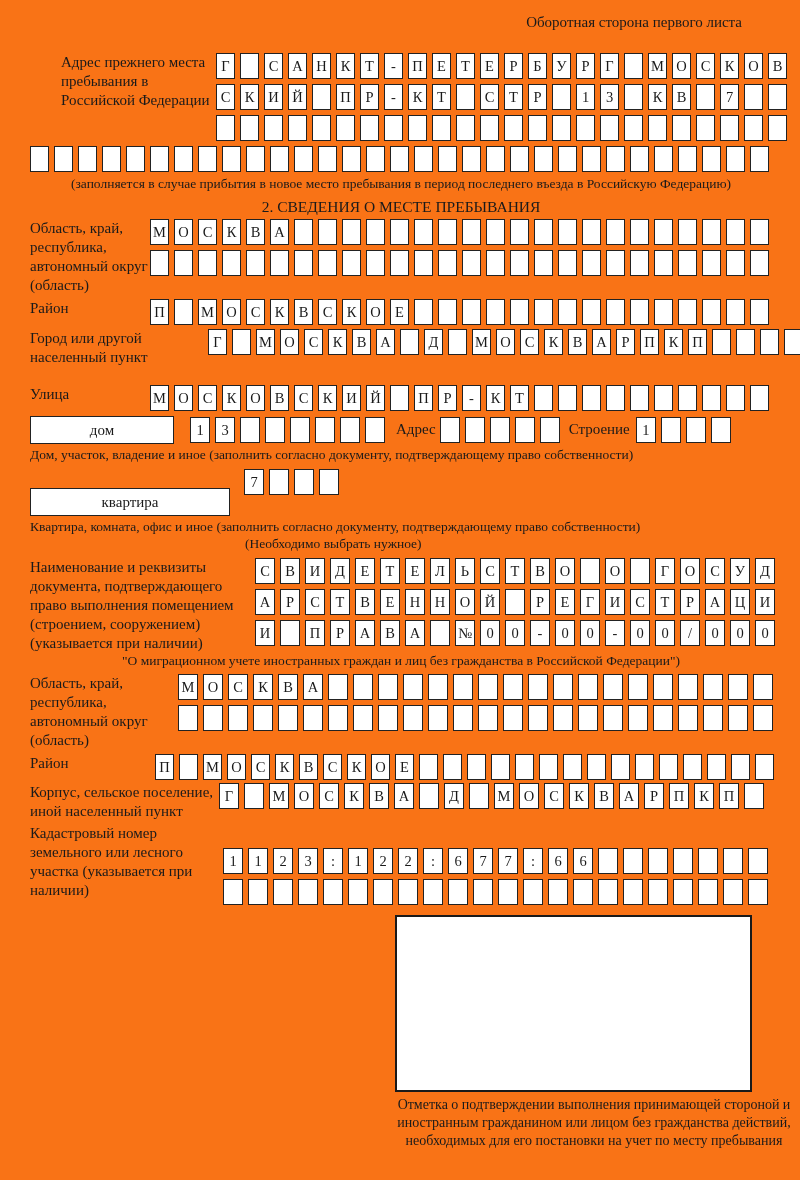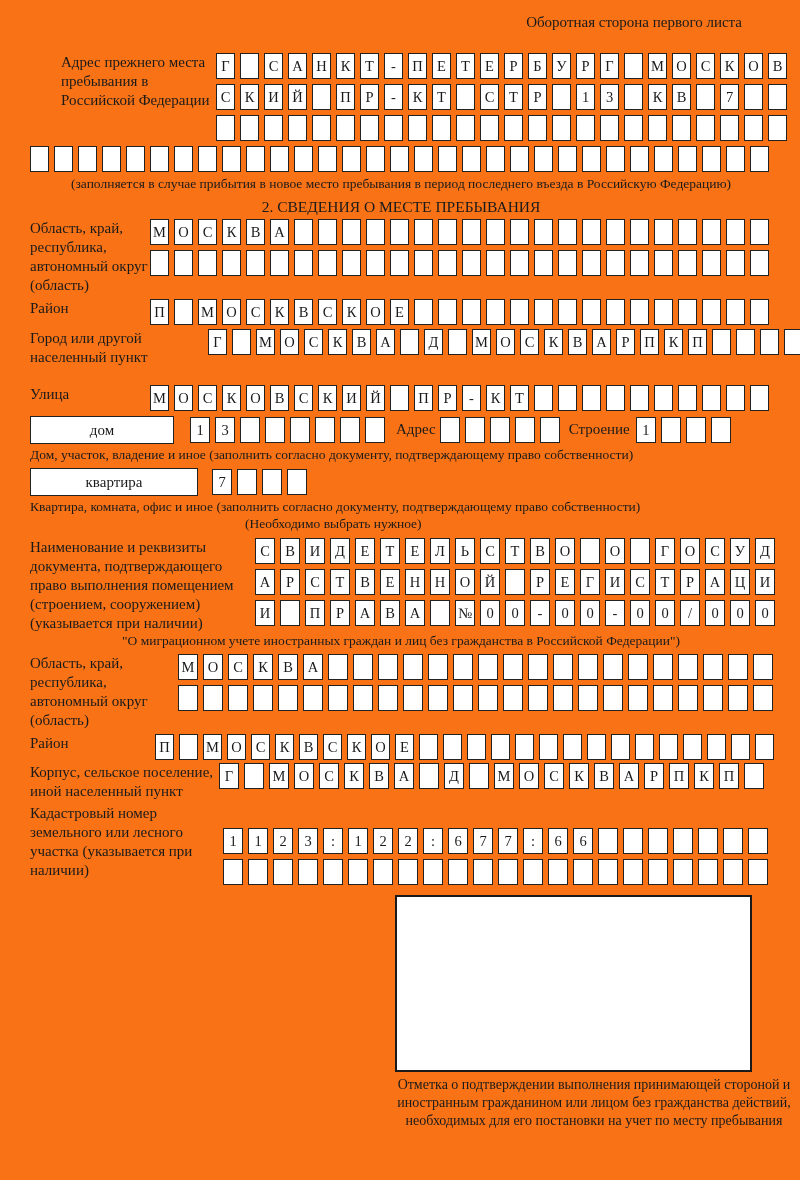--- a/index.html
+++ b/index.html
@@ -346,21 +346,21 @@
     <div class="cells p25" style="margin-top:1px;">
         <span class="cell">1</span>
         <span class="cell"></span>
         <span class="cell"></span>
         <span class="cell"></span>
       </div>
   </div>
   <div class="cap" style="margin-top:3px;">Дом, участок, владение и иное (заполнить согласно документу, подтверждающему право собственности)</div>
 
   <div class="frow" style="margin-top:5px;">
-    <div class="namebox" style="width:168px;">квартира</div>
+    <div class="namebox" style="width:200px;margin-top:20px;">квартира</div>
     <div class="cells p25" style="margin-left:14px;margin-top:1px;">
         <span class="cell">7</span>
         <span class="cell"></span>
         <span class="cell"></span>
         <span class="cell"></span>
       </div>
   </div>
   <div class="cap" style="margin-top:3px;">Квартира, комната, офис и иное (заполнить согласно документу, подтверждающему право собственности)</div>
 
   <div class="cap" style="margin-left:215px;margin-top:1px;">(Необходимо выбрать нужное)</div>

